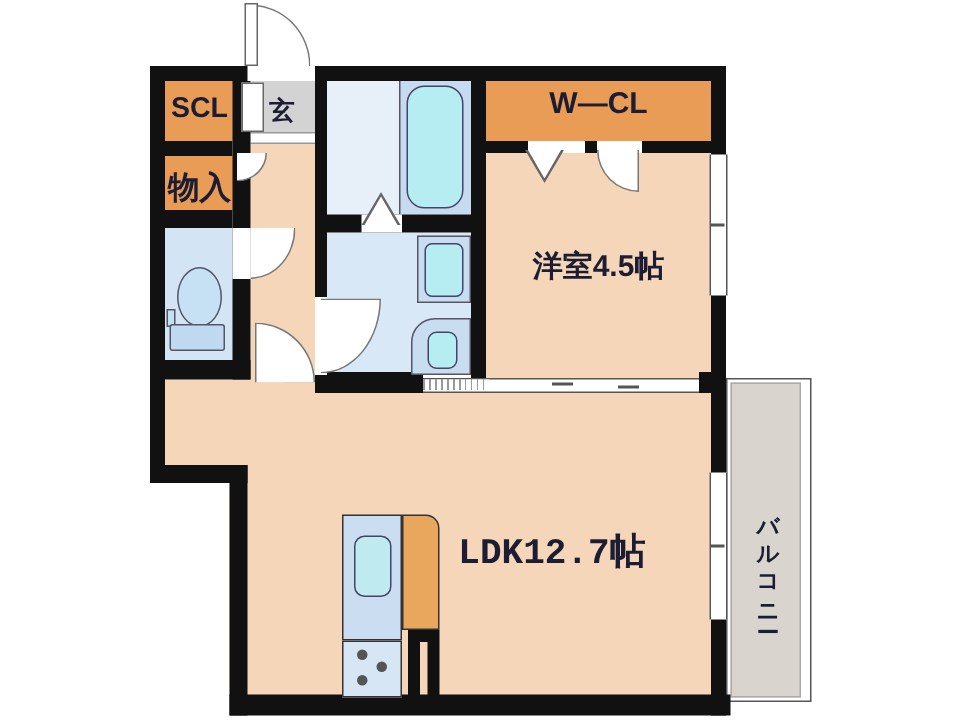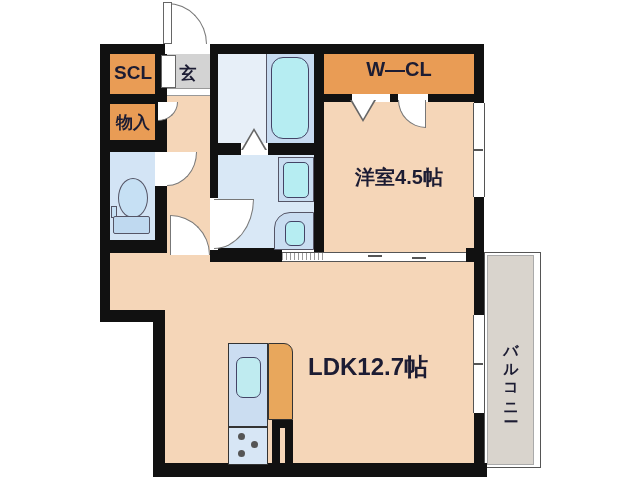--- a/index.html
+++ b/index.html
@@ -117,19 +117,19 @@
   <div class="abs" style="left:238px;top:433px;width:7px;height:7px;background:#555;border-radius:50%;"></div>
   <div class="abs" style="left:251px;top:441px;width:7px;height:7px;background:#555;border-radius:50%;"></div>
   <div class="abs" style="left:238px;top:450px;width:7px;height:7px;background:#555;border-radius:50%;"></div>
 
   <div class="abs wall" style="left:272px;top:420px;width:21px;height:8px;"></div>
   <div class="abs wall" style="left:272px;top:428px;width:8px;height:38px;"></div>
   <div class="abs wall" style="left:285px;top:428px;width:8px;height:38px;"></div>
 
   <div class="abs label" style="left:108px;top:62px;width:50px;font-size:19px;font-weight:700;">SCL</div>
   <div class="abs label" style="left:175px;top:62px;width:26px;font-size:17px;">玄</div>
-  <div class="abs label" style="left:106px;top:111px;width:54px;font-size:17px;font-weight:700;">物入</div>
+  <div class="abs label" style="left:106px;top:111px;width:54px;font-size:21px;font-weight:700;">物入</div>
   <div class="abs label" style="left:324px;top:58px;width:150px;font-size:20px;">W—CL</div>
   <div class="abs label" style="left:324px;top:164px;width:150px;font-size:20px;">洋室4.5帖</div>
-  <div class="abs label" style="left:298px;top:351px;width:140px;font-size:24px;">LDK12.7帖</div>
+  <div class="abs label" style="left:298px;top:351px;width:140px;font-size:24px;font-family:Liberation Mono, monospace;">LDK12.7帖</div>
   <div class="abs label" style="left:494px;top:295px;width:26px;height:160px;font-size:15px;writing-mode:vertical-rl;letter-spacing:3px;">バルコニー</div>
 
 </div>
 
 </body></html>

